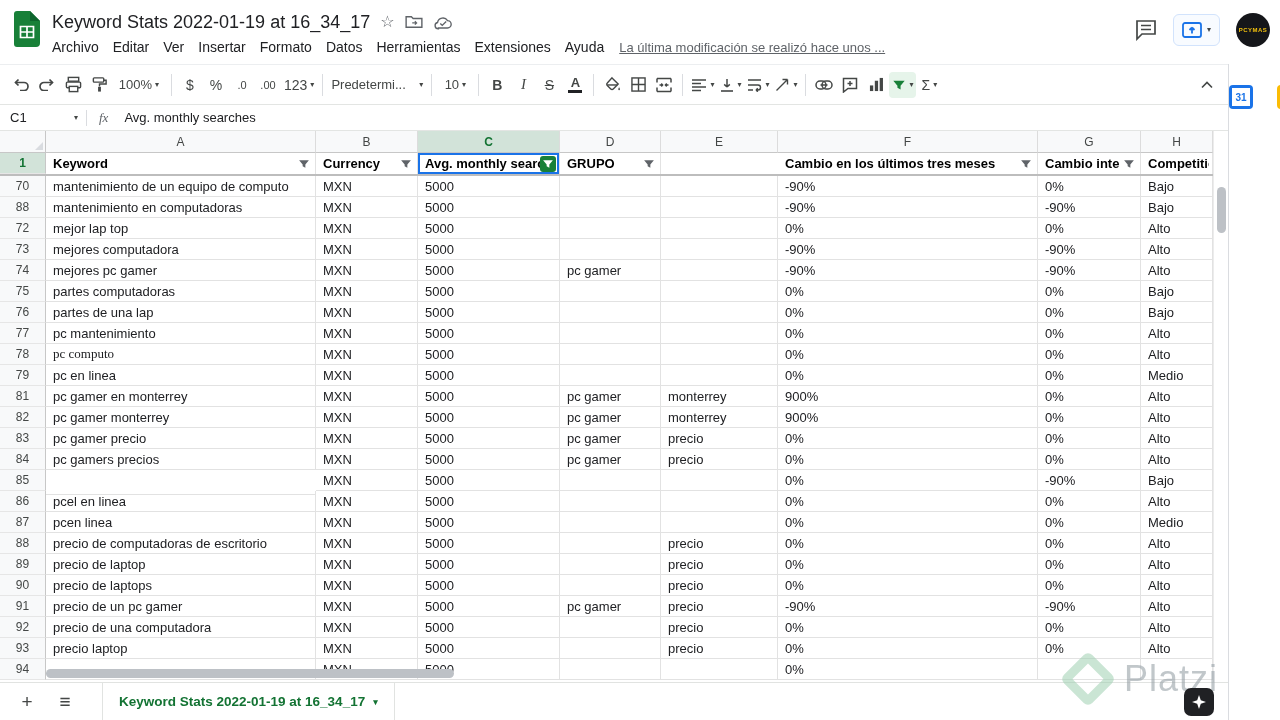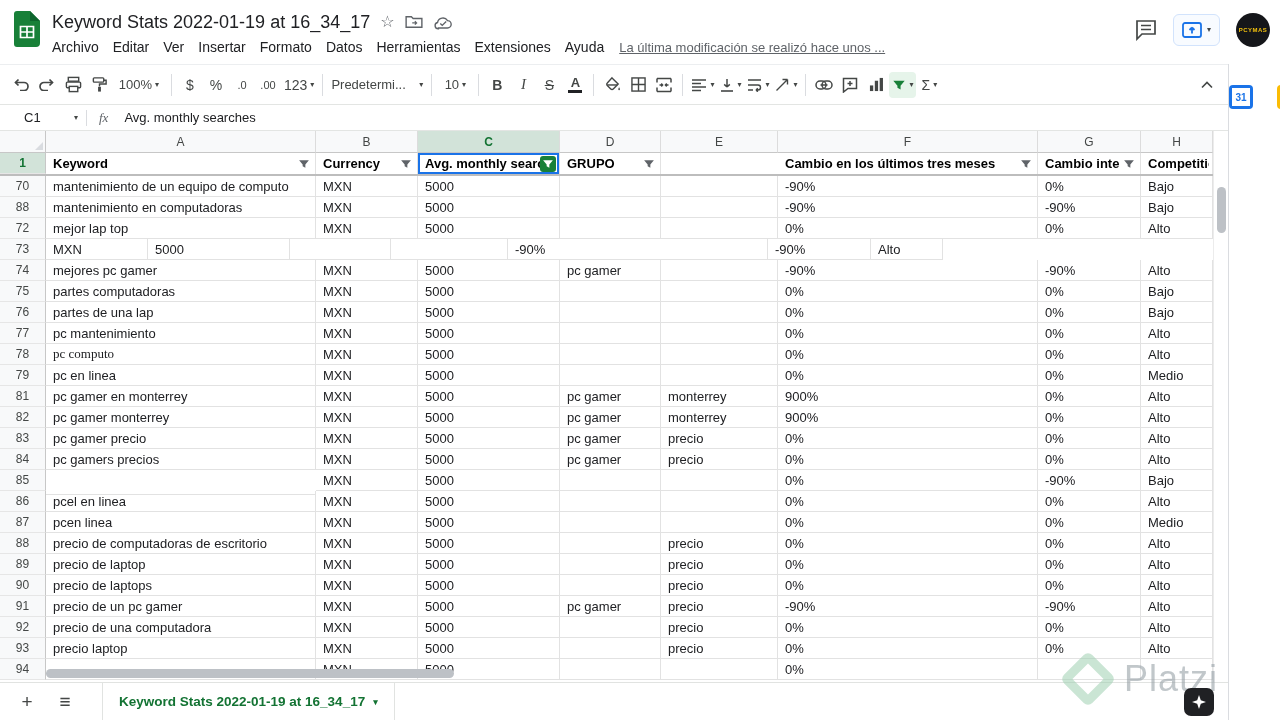--- a/index.html
+++ b/index.html
@@ -39,21 +39,21 @@
   .italic{font-style:italic;font-family:"Liberation Serif",serif;font-size:15px}
   .strike{text-decoration:line-through;font-size:14px}
   .tcolor{flex-direction:column;gap:0;line-height:1}
   .tcolor .a{font-size:13px;font-weight:bold}
   .color-bar{width:14px;height:3px;background:#202124;margin-top:1px}
   .filter-btn{background:#e6f4ea}
   .toolbar-spacer{flex:1}
 
   
   .formula-bar{height:26px;flex:none;display:flex;align-items:center;border-bottom:1px solid #e3e5e3;font-size:13px}
-  .name-box{width:86px;flex:none;display:flex;align-items:center;justify-content:space-between;padding:0 8px 0 24px}
+  .name-box{width:86px;flex:none;display:flex;align-items:center;justify-content:space-between;padding:0 8px 0 10px}
   .fb-divider{width:1px;height:16px;background:#dadce0;flex:none}
   .fx{font-family:"Liberation Serif",serif;font-style:italic;color:#5f6368;margin:0 16px 0 12px;font-size:13px}
   .fb-value{color:#202124;white-space:nowrap}
 
   
   .grid-area{flex:1;min-height:0;position:relative;overflow:hidden;background:#fff}
   .col-header-row{display:flex;height:22px}
   .corner{width:46px;flex:none;background:#f8f9fa;border-right:1px solid #c7c7c7;border-bottom:1px solid #c7c7c7;position:relative}
   .corner::after{content:"";position:absolute;right:2px;bottom:2px;border-left:8px solid transparent;border-bottom:8px solid #d9dce0}
   .colh{flex:none;height:22px;background:#f8f9fa;border-right:1px solid #dcdcdc;border-bottom:1px solid #c7c7c7;display:flex;align-items:center;justify-content:center;font-size:12px;color:#444746}
@@ -418,20 +418,21 @@
               <div class="cell" style="width: 102px;">MXN</div>
               <div class="cell" style="width: 142px;">5000</div>
               <div class="cell" style="width: 101px;"></div>
               <div class="cell" style="width: 117px;"></div>
               <div class="cell" style="width: 260px;">0%</div>
               <div class="cell" style="width: 103px;">0%</div>
               <div class="cell" style="width: 72px;">Alto</div>
             </div>
             <div class="grow">
               <div class="rownum">73</div>
+              <div class="cell" style="width: 270px;">mejores computadora</div>
               <div class="cell" style="width: 102px;">MXN</div>
               <div class="cell" style="width: 142px;">5000</div>
               <div class="cell" style="width: 101px;"></div>
               <div class="cell" style="width: 117px;"></div>
               <div class="cell" style="width: 260px;">-90%</div>
               <div class="cell" style="width: 103px;">-90%</div>
               <div class="cell" style="width: 72px;">Alto</div>
             </div>
             <div class="grow">
               <div class="rownum">74</div>

